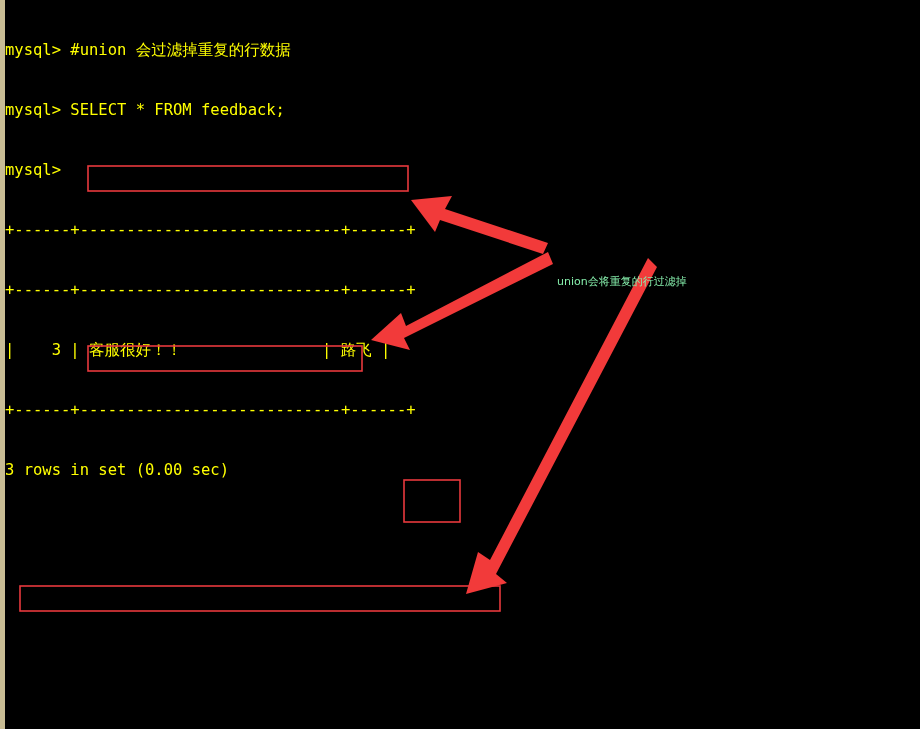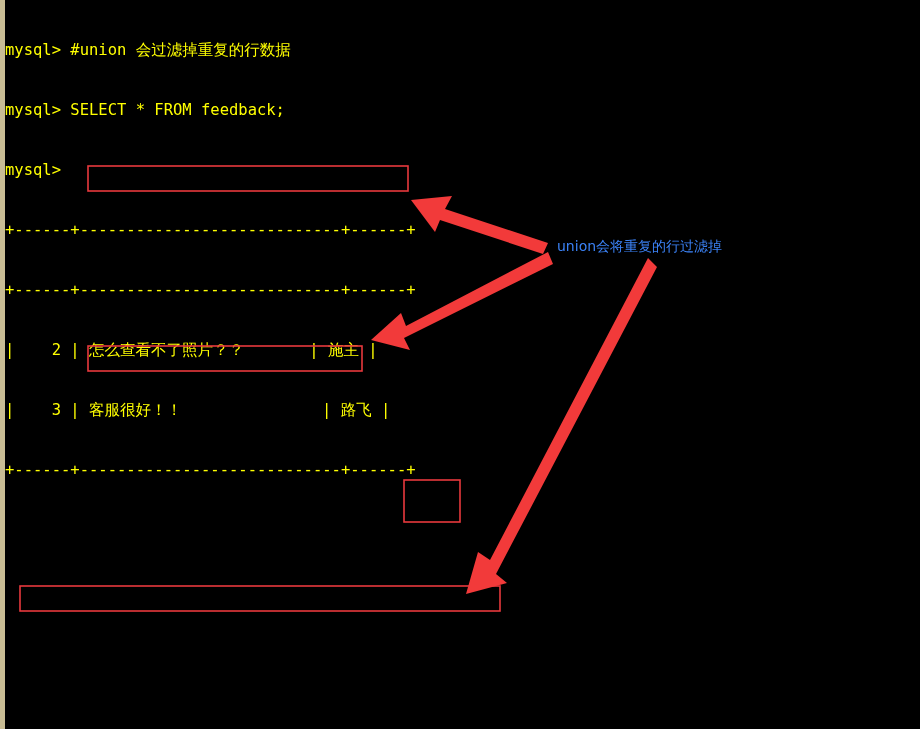--- a/index.html
+++ b/index.html
@@ -63,44 +63,45 @@
     fill: none;
     stroke: #e8393d;
     stroke-width: 1.6;
   }
   #annotations .ann-arrow {
     fill: #f23a3a;
     stroke: none;
   }
   .ann-label {
     position: absolute;
-    color: #3b82f6;
+    color: #86efac;
     font-family: "DejaVu Sans", "Liberation Sans", sans-serif;
-    font-size: 14px;
+    font-size: 11px;
     line-height: 20px;
     white-space: pre;
     z-index: 10;
+    margin-top: 36px;
   }
 </style>
 </head>
 <body>
 
 <div id="screen">
 
   <div id="left-gutter"></div>
 
   <div id="console">
     <div class="line">mysql&gt; #union 会过滤掉重复的行数据</div>
     <div class="line">mysql&gt; SELECT * FROM feedback;</div>
     <div class="line">mysql&gt;</div>
     <div class="line">+------+----------------------------+------+</div>
     <div class="line">+------+----------------------------+------+</div>
-    <div class="line">|    2 | 怎么查看不了照片？？       | 施主 |</div>
     <div class="line">|    3 | 客服很好！！               | 路飞 |</div>
     <div class="line">+------+----------------------------+------+</div>
+    <div class="line">3 rows in set (0.00 sec)</div>
     <div class="line blank"></div>
     
     
     
     
     
     
     
     
     

